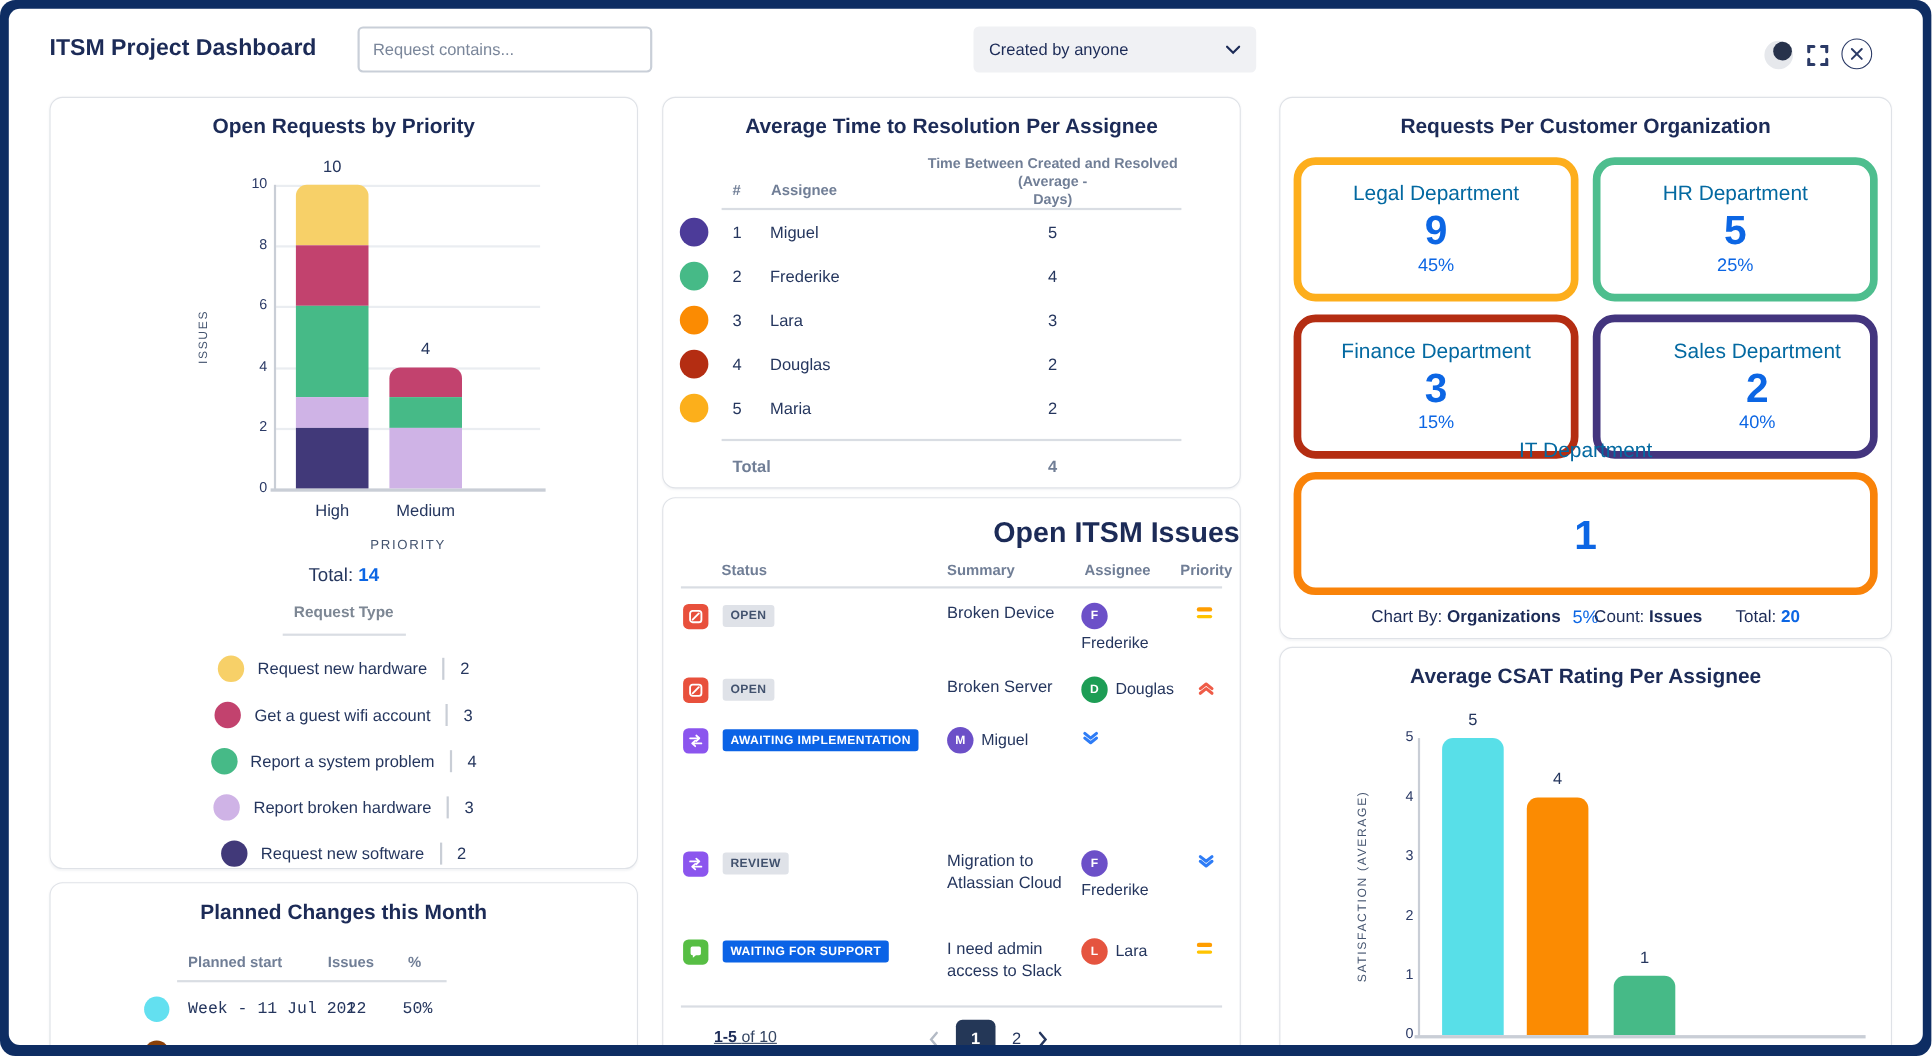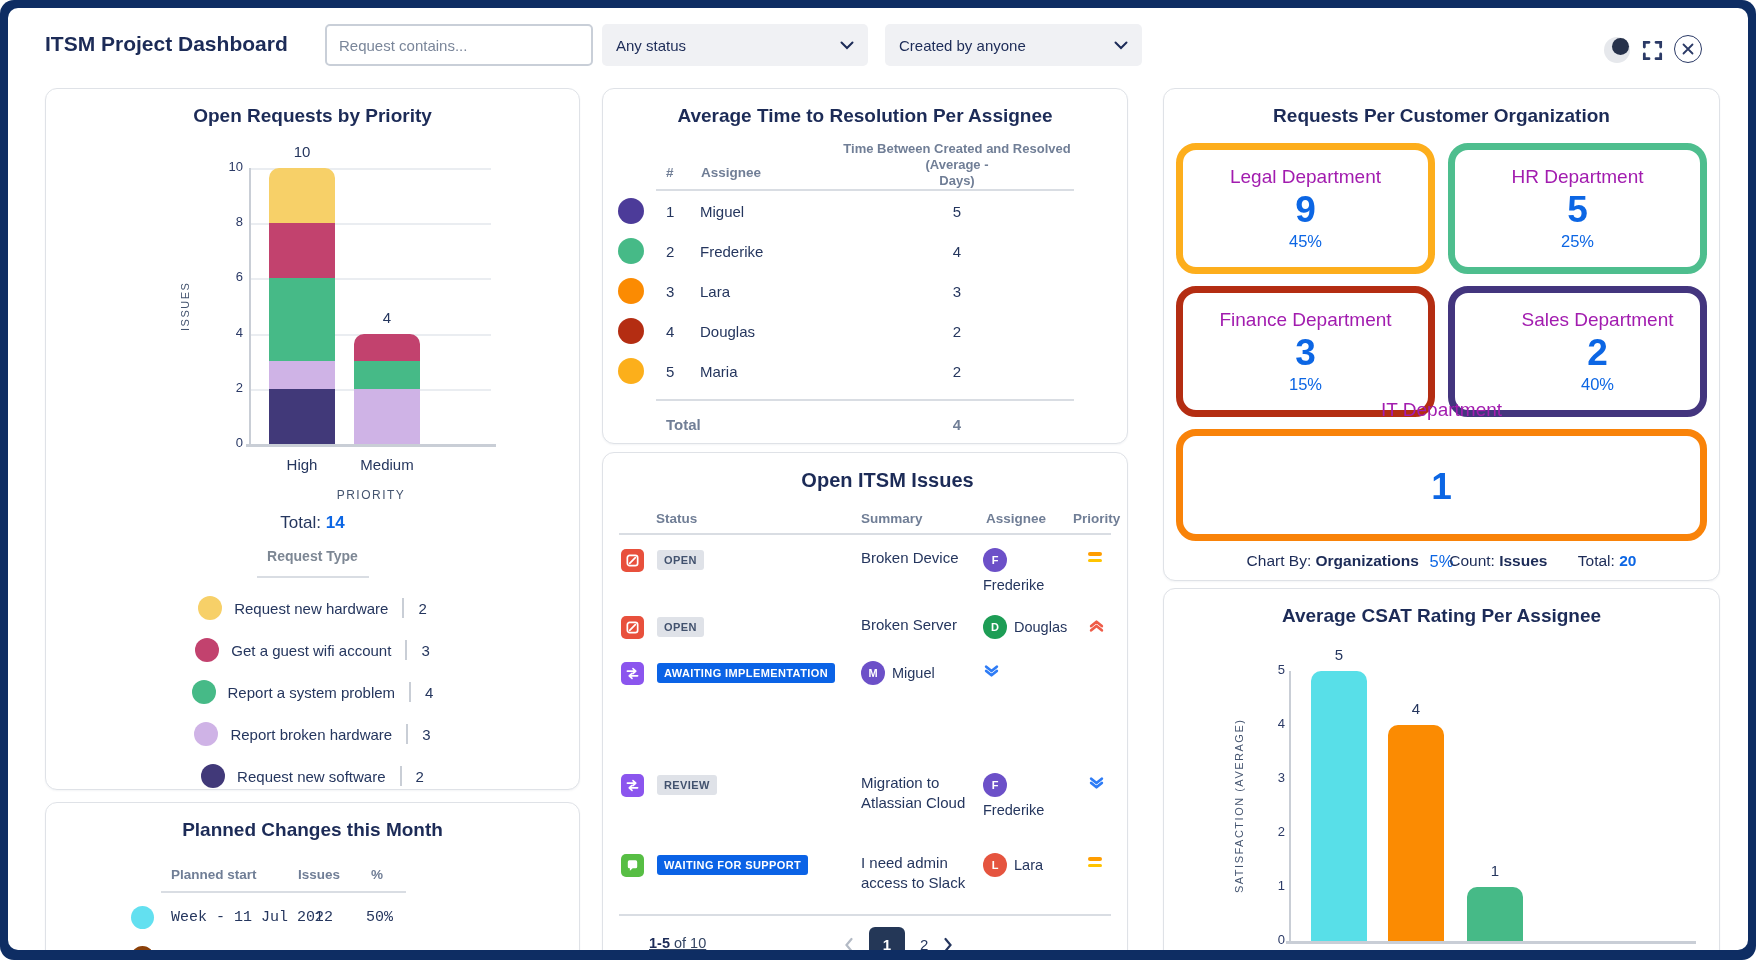--- a/index.html
+++ b/index.html
@@ -55,35 +55,35 @@
   .dot24 { width: 24px; height: 24px; }
   .vbar { width: 2px; height: 20px; background: #C9CED6; margin: 0 2px; }
 
   
   .pc-head { position: absolute; top: 64px; font-size: 13.5px; font-weight: bold; color: #707E96; }
   .pc-rule { position: absolute; top: 88px; left: 115px; width: 245px; height: 2px; background: #D9DDE3; }
   .pc-row { position: absolute; left: 0; right: 0; height: 40px; display: flex; align-items: center; font-size: 15px; color: #25365E; }
   .pc-row .dot { position: absolute; left: 85px; width: 23px; height: 23px; }
   .pc-row .pc-label { position: absolute; left: 125px; }
   .pc-row .pc-issues { position: absolute; left: 243px; width: 60px; text-align: center; }
-  .pc-row .pc-pct { position: absolute; left: 320px; width: 52px; text-align: left; }
+  .pc-row .pc-pct { position: absolute; left: 295px; width: 52px; text-align: right; }
 
   
   .rt-timehead { position: absolute; top: 52px; left: 238px; width: 232px; text-align: center; font-size: 13px; font-weight: bold; color: #707E96; line-height: 16px; }
   .rt-colhead { position: absolute; top: 76px; font-size: 13.5px; font-weight: bold; color: #707E96; }
   .rt-rule { position: absolute; left: 53px; right: 53px; height: 2px; background: #D9DDE3; }
   .rt-rows { position: absolute; top: 102px; left: 0; right: 0; }
   .rt-row { height: 40px; display: grid; grid-template-columns: 48px 34px 141px 232px; align-items: center; padding-left: 15px; font-size: 15px; color: #25365E; }
   .rt-row .days { text-align: center; }
   .rt-total { position: absolute; top: 318px; left: 0; right: 0; height: 36px; font-size: 15px; font-weight: bold; color: #707E96; }
   .rt-total .lbl { position: absolute; left: 63px; top: 9px; }
   .rt-total .val { position: absolute; left: 238px; width: 232px; top: 9px; text-align: center; }
 
   
-  #p-mid2 .ptitle { text-align: center; padding-left: 45px; font-size: 20px; }
+  #p-mid2 .ptitle { text-align: right; padding-left: 45px; font-size: 26px; }
   .it-head { position: absolute; top: 58px; font-size: 13.5px; font-weight: bold; color: #707E96; }
   .it-rule { position: absolute; top: 80px; left: 16px; right: 16px; height: 2px; background: #D9DDE3; }
   .it-rows { position: absolute; top: 82px; left: 0; right: 0; }
   .it-row { display: grid; grid-template-columns: 36px 204px 122px 105px 40px; padding: 13px 0 9px 18px; align-items: start; }
   .type-ic { width: 23px; height: 23px; border-radius: 5px; display: flex; align-items: center; justify-content: center; margin-top: 1px; }
   .badge { display: inline-block; font-size: 11px; font-weight: bold; letter-spacing: .4px; border-radius: 3px; padding: 4px 7px; margin-top: 2px; }
   .badge-gray { background: #DFE2E8; color: #42526E; }
   .badge-blue { background: #0B63E6; color: #fff; }
   .summary { font-size: 15px; line-height: 19.5px; color: #25365E; padding-right: 14px; }
   .assignee { display: flex; align-items: center; gap: 7px; font-size: 14.5px; color: #25365E; }
@@ -98,45 +98,39 @@
   .pag-range b { color: #1C2B57; }
   .pag-controls { position: absolute; left: 240px; top: 4px; display: flex; align-items: center; gap: 15px; }
   .pag-page-active { width: 36px; height: 35px; background: #243757; color: #fff; border-radius: 6px; display: flex; align-items: center; justify-content: center; font-weight: bold; font-size: 15px; cursor: pointer; }
   .pag-page { cursor: pointer; font-size: 15px; color: #25365E; }
   .pag-chn { cursor: pointer; display: flex; align-items: center; }
 
   
   .cards { position: absolute; top: 54px; left: 12px; right: 12px; display: grid; grid-template-columns: 1fr 1fr; gap: 12px 13px; }
   .card { border: 7px solid #ccc; border-radius: 20px; background: #fff; height: 131px; display: flex; flex-direction: column; align-items: center; justify-content: center; gap: 2px; }
   .card.wide { grid-column: 1 / 3; height: 112px; }
-  .card .cname { font-size: 19px; color: #a21caf; }
+  .card .cname { font-size: 19px; color: #0369a1; }
   .card .ccount { font-size: 37px; font-weight: bold; color: #0C66E4; line-height: 1.08; }
   .card .cpct { font-size: 16.5px; color: #0C66E4; }
   .org-footer { position: absolute; bottom: 10px; left: 0; right: 0; text-align: center; font-size: 15.5px; color: #1C2B57; }
   .org-footer span.grp { margin: 0 13px; }
   .org-footer b { color: #1C2B57; }
   .org-footer b.blue { color: #0C66E4; }
 
   
   #csat-plot { left: 127px; top: 82px; width: 410px; height: 270px; }
 </style>
 </head>
 <body>
 
 <div class="frame">
 <div class="window">
 
   <div class="app-title">ITSM Project Dashboard</div>
   <input class="search" type="text" placeholder="Request contains..." style="">
-  <div class="select" id="sel-status">
-    <span>Any status</span>
-    <svg width="14" height="9" viewBox="0 0 14 9">
-          <path d="M1.5 1.5 L7 7 L12.5 1.5" fill="none" stroke="#1C2B57" stroke-width="2" stroke-linecap="round"></path>
-        </svg>
-  </div>
   <div class="select" id="sel-creator">
     <span>Created by anyone</span>
     <svg width="14" height="9" viewBox="0 0 14 9">
           <path d="M1.5 1.5 L7 7 L12.5 1.5" fill="none" stroke="#1C2B57" stroke-width="2" stroke-linecap="round"></path>
         </svg>
   </div>
   <div class="winicon" style="left:1596px;top:29px;">
     <div class="theme-circle">
           <div class="moon"></div>
         </div>

